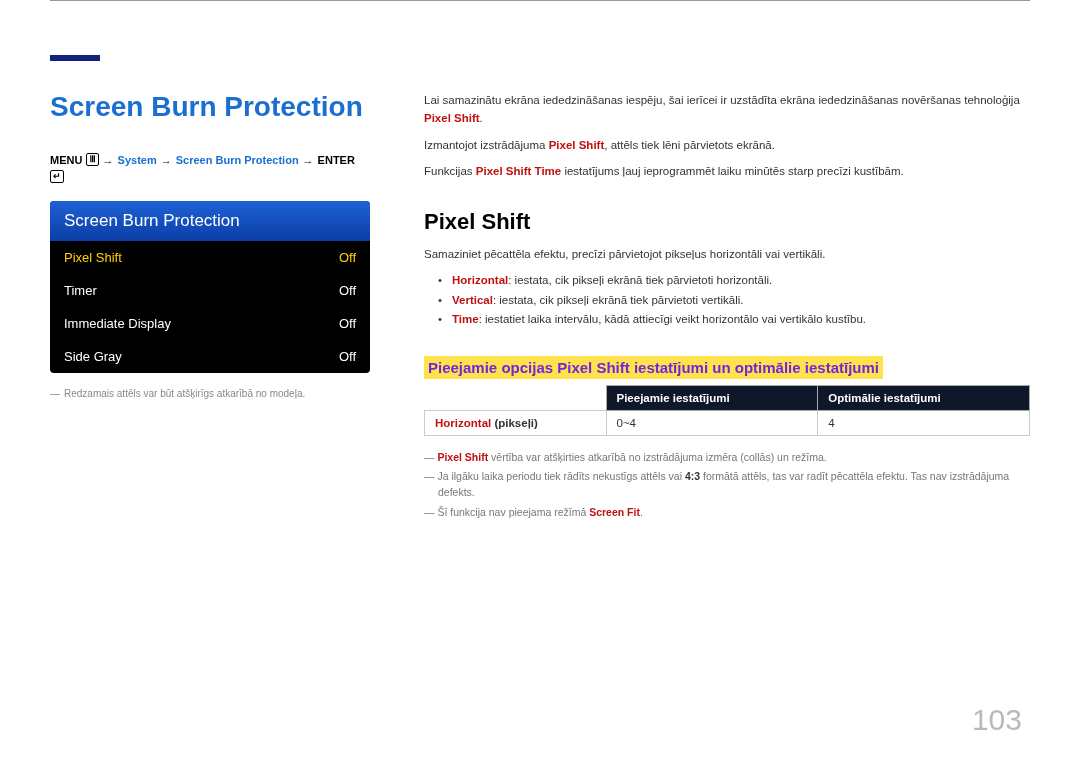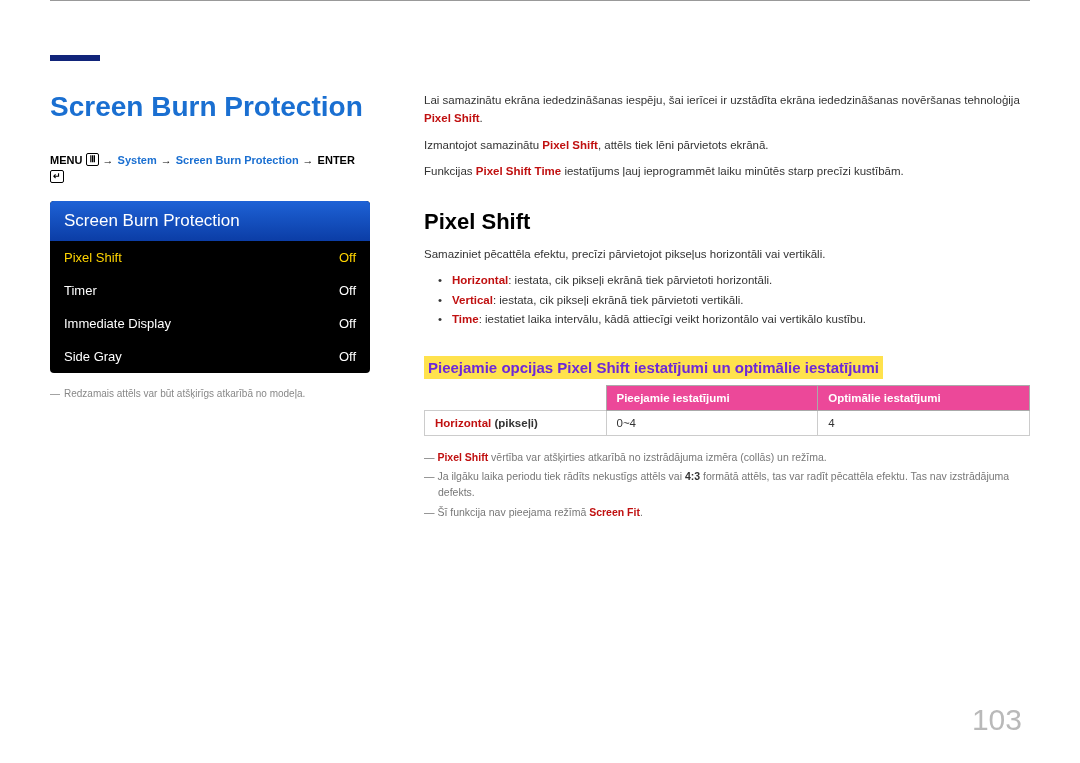--- a/index.html
+++ b/index.html
@@ -137,21 +137,21 @@
     display: inline-block;
     margin-top: 10px;
   }
   table.settings {
     width: 100%;
     border-collapse: collapse;
     margin-top: 6px;
     font-size: 11.5px;
   }
   table.settings th {
-    background: #ec4899;
+    background: #0f172a;
     color: #fff;
     font-weight: bold;
     padding: 6px 10px;
     text-align: left;
     border: 1px solid #aaa;
   }
   table.settings th:first-child { background: transparent; border: none;}
   table.settings td {
     border: 1px solid #ccc;
     padding: 6px 10px;
@@ -227,21 +227,21 @@
       <div class="osd-note">
         <span class="dash">―</span><span>Redzamais attēls var būt atšķirīgs atkarībā no modeļa.</span>
       </div>
     </div>
 
     <div class="right-col">
       <p class="body-text">
         <span>Lai samazinātu ekrāna iededzināšanas iespēju, šai ierīcei ir uzstādīta ekrāna iededzināšanas novēršanas tehnoloģija </span><span class="hl">Pixel Shift</span><span>.</span>
       </p>
       <p class="body-text">
-        <span>Izmantojot samazinātu </span><span class="hl">Pixel Shift</span><span>, attēls tiek lēni pārvietots ekrānā.</span>
+        <span>Izmantojot izstrādājuma </span><span class="hl">Pixel Shift</span><span>, attēls tiek lēni pārvietots ekrānā.</span>
       </p>
       <p class="body-text">
         <span>Funkcijas </span><span class="hl">Pixel Shift Time</span><span> iestatījums ļauj ieprogrammēt laiku minūtēs starp precīzi kustībām.</span>
       </p>
 
       <h2 class="section-title">Pixel Shift</h2>
       <p class="body-text">Samaziniet pēcattēla efektu, precīzi pārvietojot pikseļus horizontāli vai vertikāli.</p>
       <ul class="bullets">
         <li><span class="term">Horizontal</span><span>: iestata, cik pikseļi ekrānā tiek pārvietoti horizontāli.</span></li>
         <li><span class="term">Vertical</span><span>: iestata, cik pikseļi ekrānā tiek pārvietoti vertikāli.</span></li>

